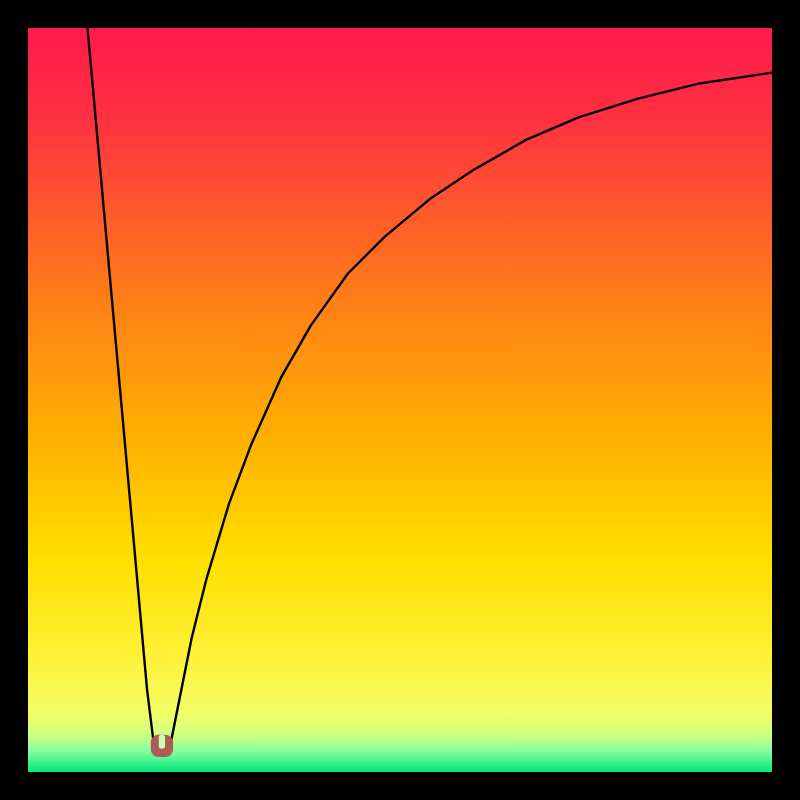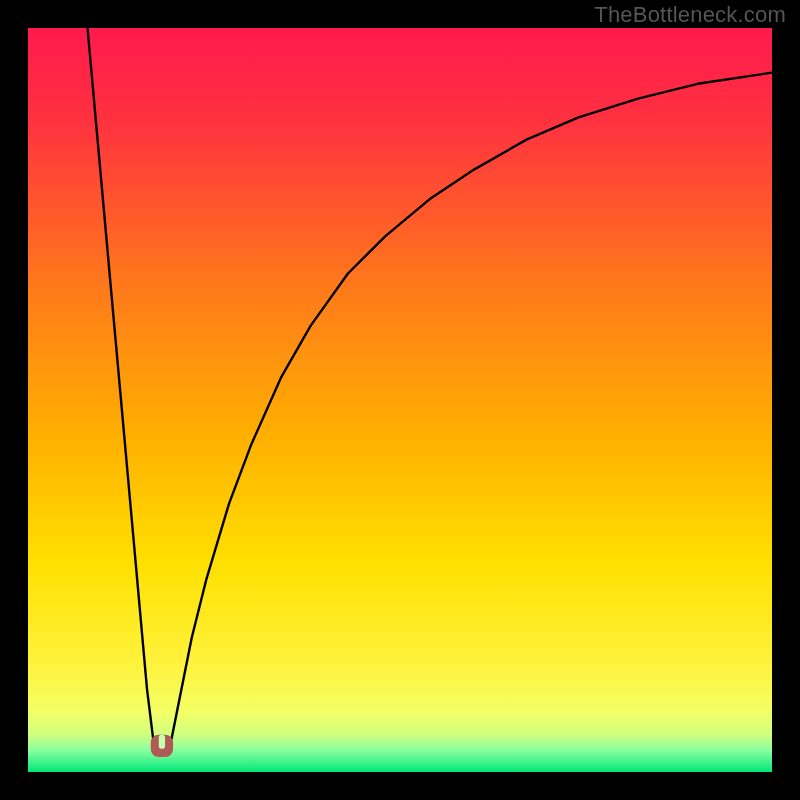--- a/index.html
+++ b/index.html
@@ -35,21 +35,20 @@
     height: 744px;
   }
   svg {
     display: block;
   }
 </style>
 </head>
 <body>
 
 <div class="outer">
-  <div class="watermark">TheBottleneck.com</div>
   <div class="plot">
     <svg id="chart-svg" width="744" height="744" viewBox="0 0 744 744">
         <defs>
           <linearGradient id="bg" x1="0" y1="0" x2="0" y2="1">
             <stop offset="0%" stop-color="#ff1a4d"></stop>
             <stop offset="12%" stop-color="#ff3040"></stop>
             <stop offset="35%" stop-color="#ff7a1a"></stop>
             <stop offset="55%" stop-color="#ffb000"></stop>
             <stop offset="72%" stop-color="#ffe000"></stop>
             <stop offset="85%" stop-color="#fff23a"></stop>

